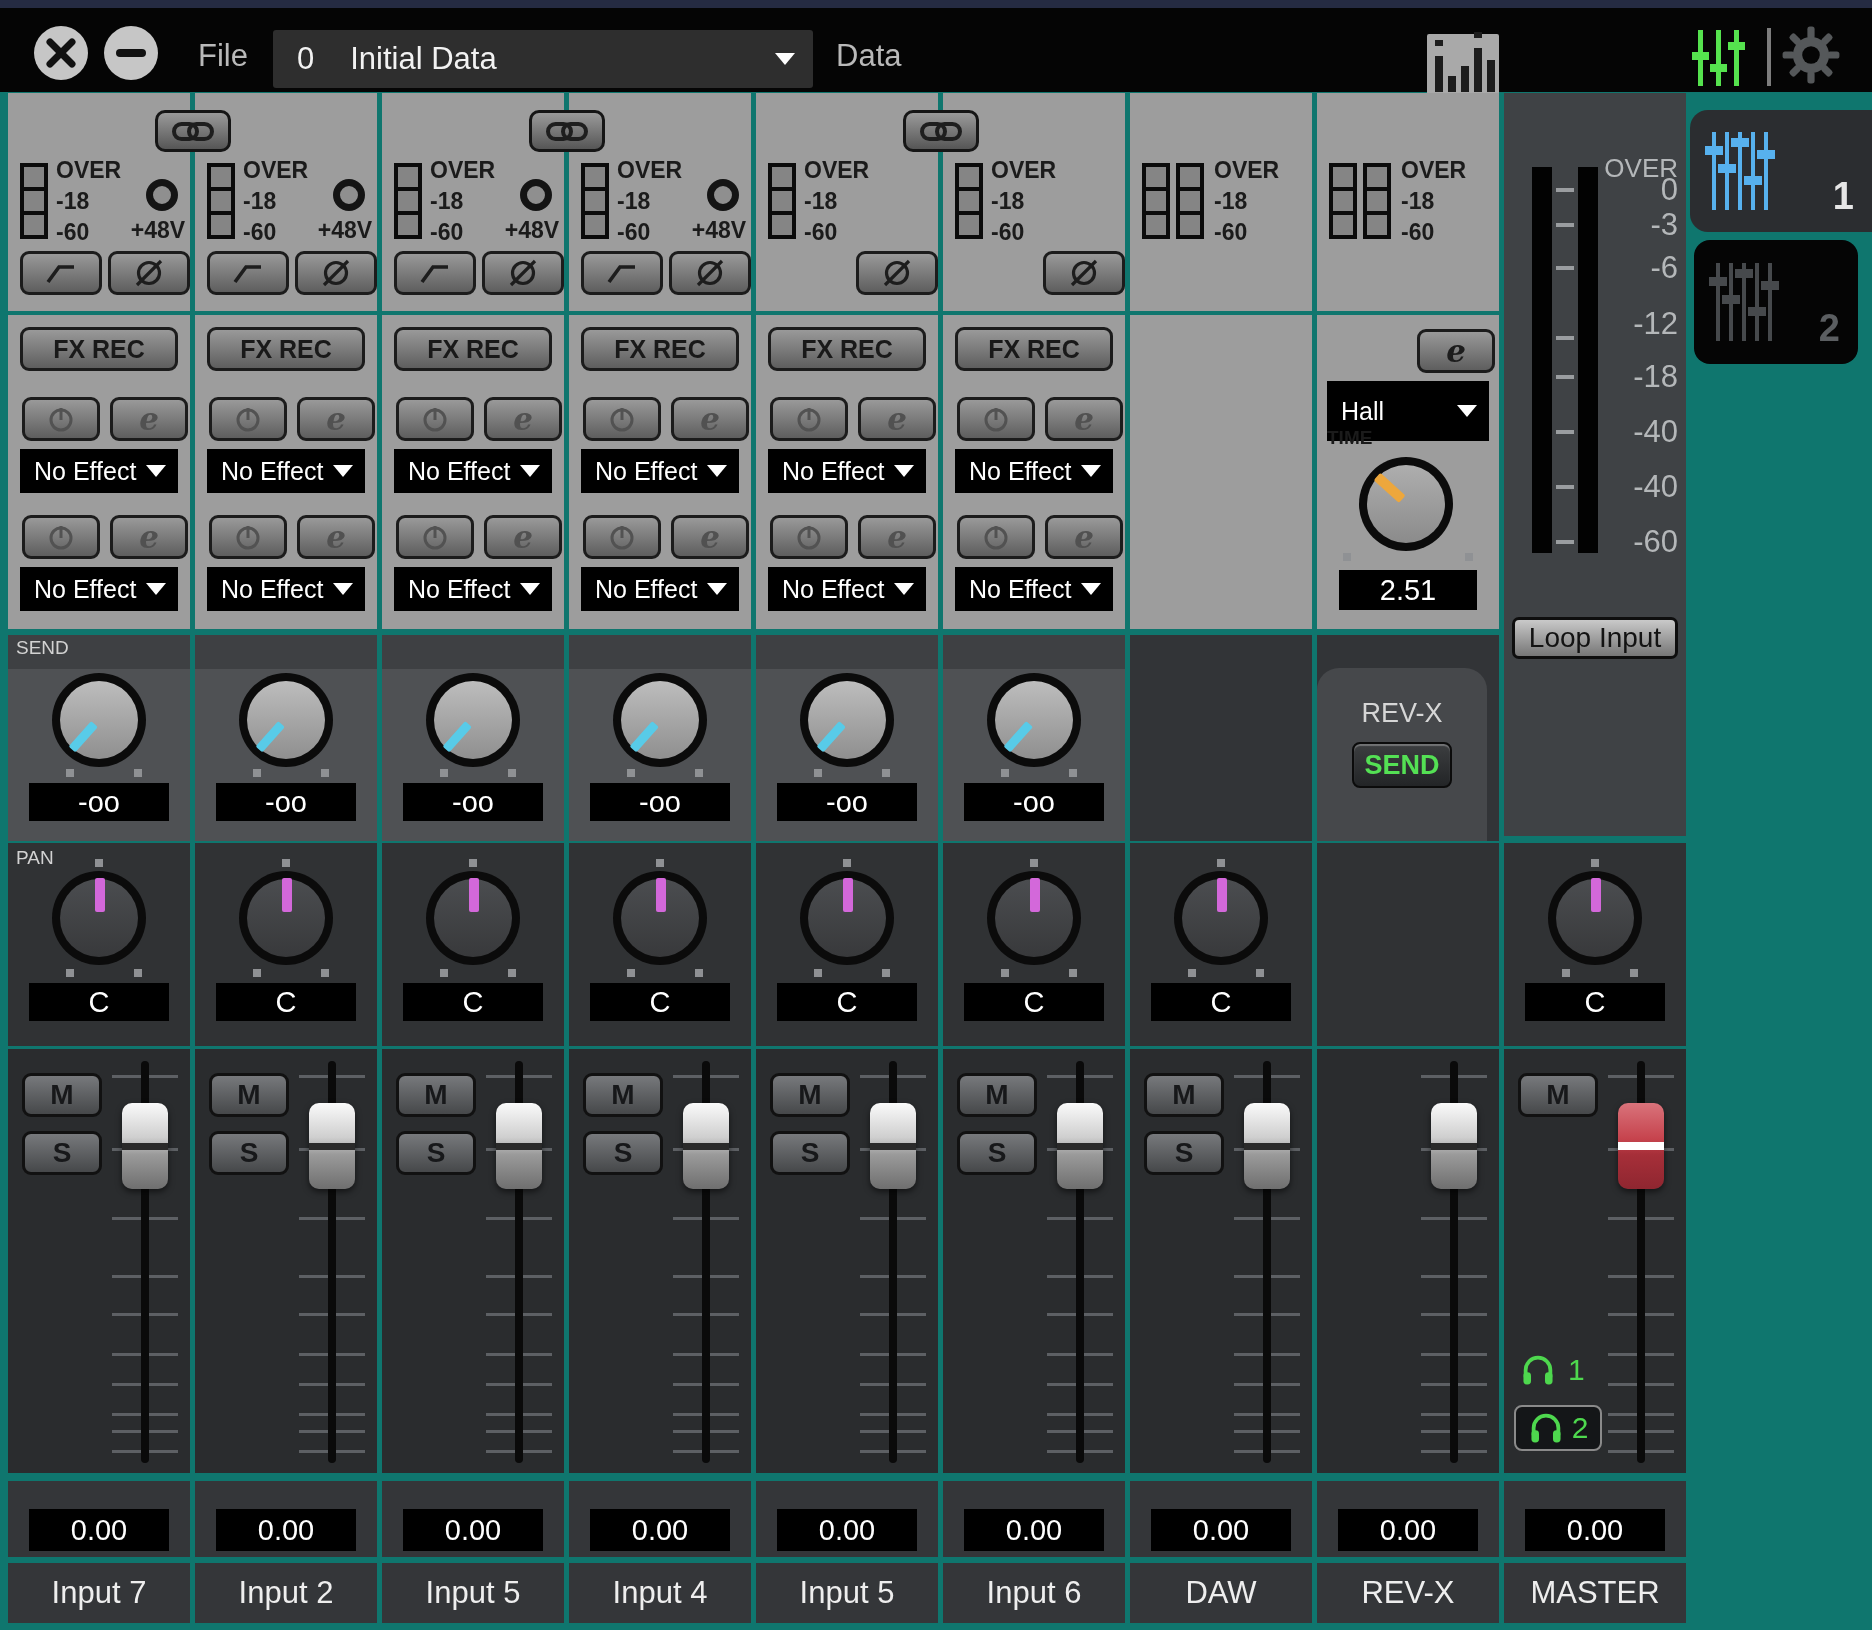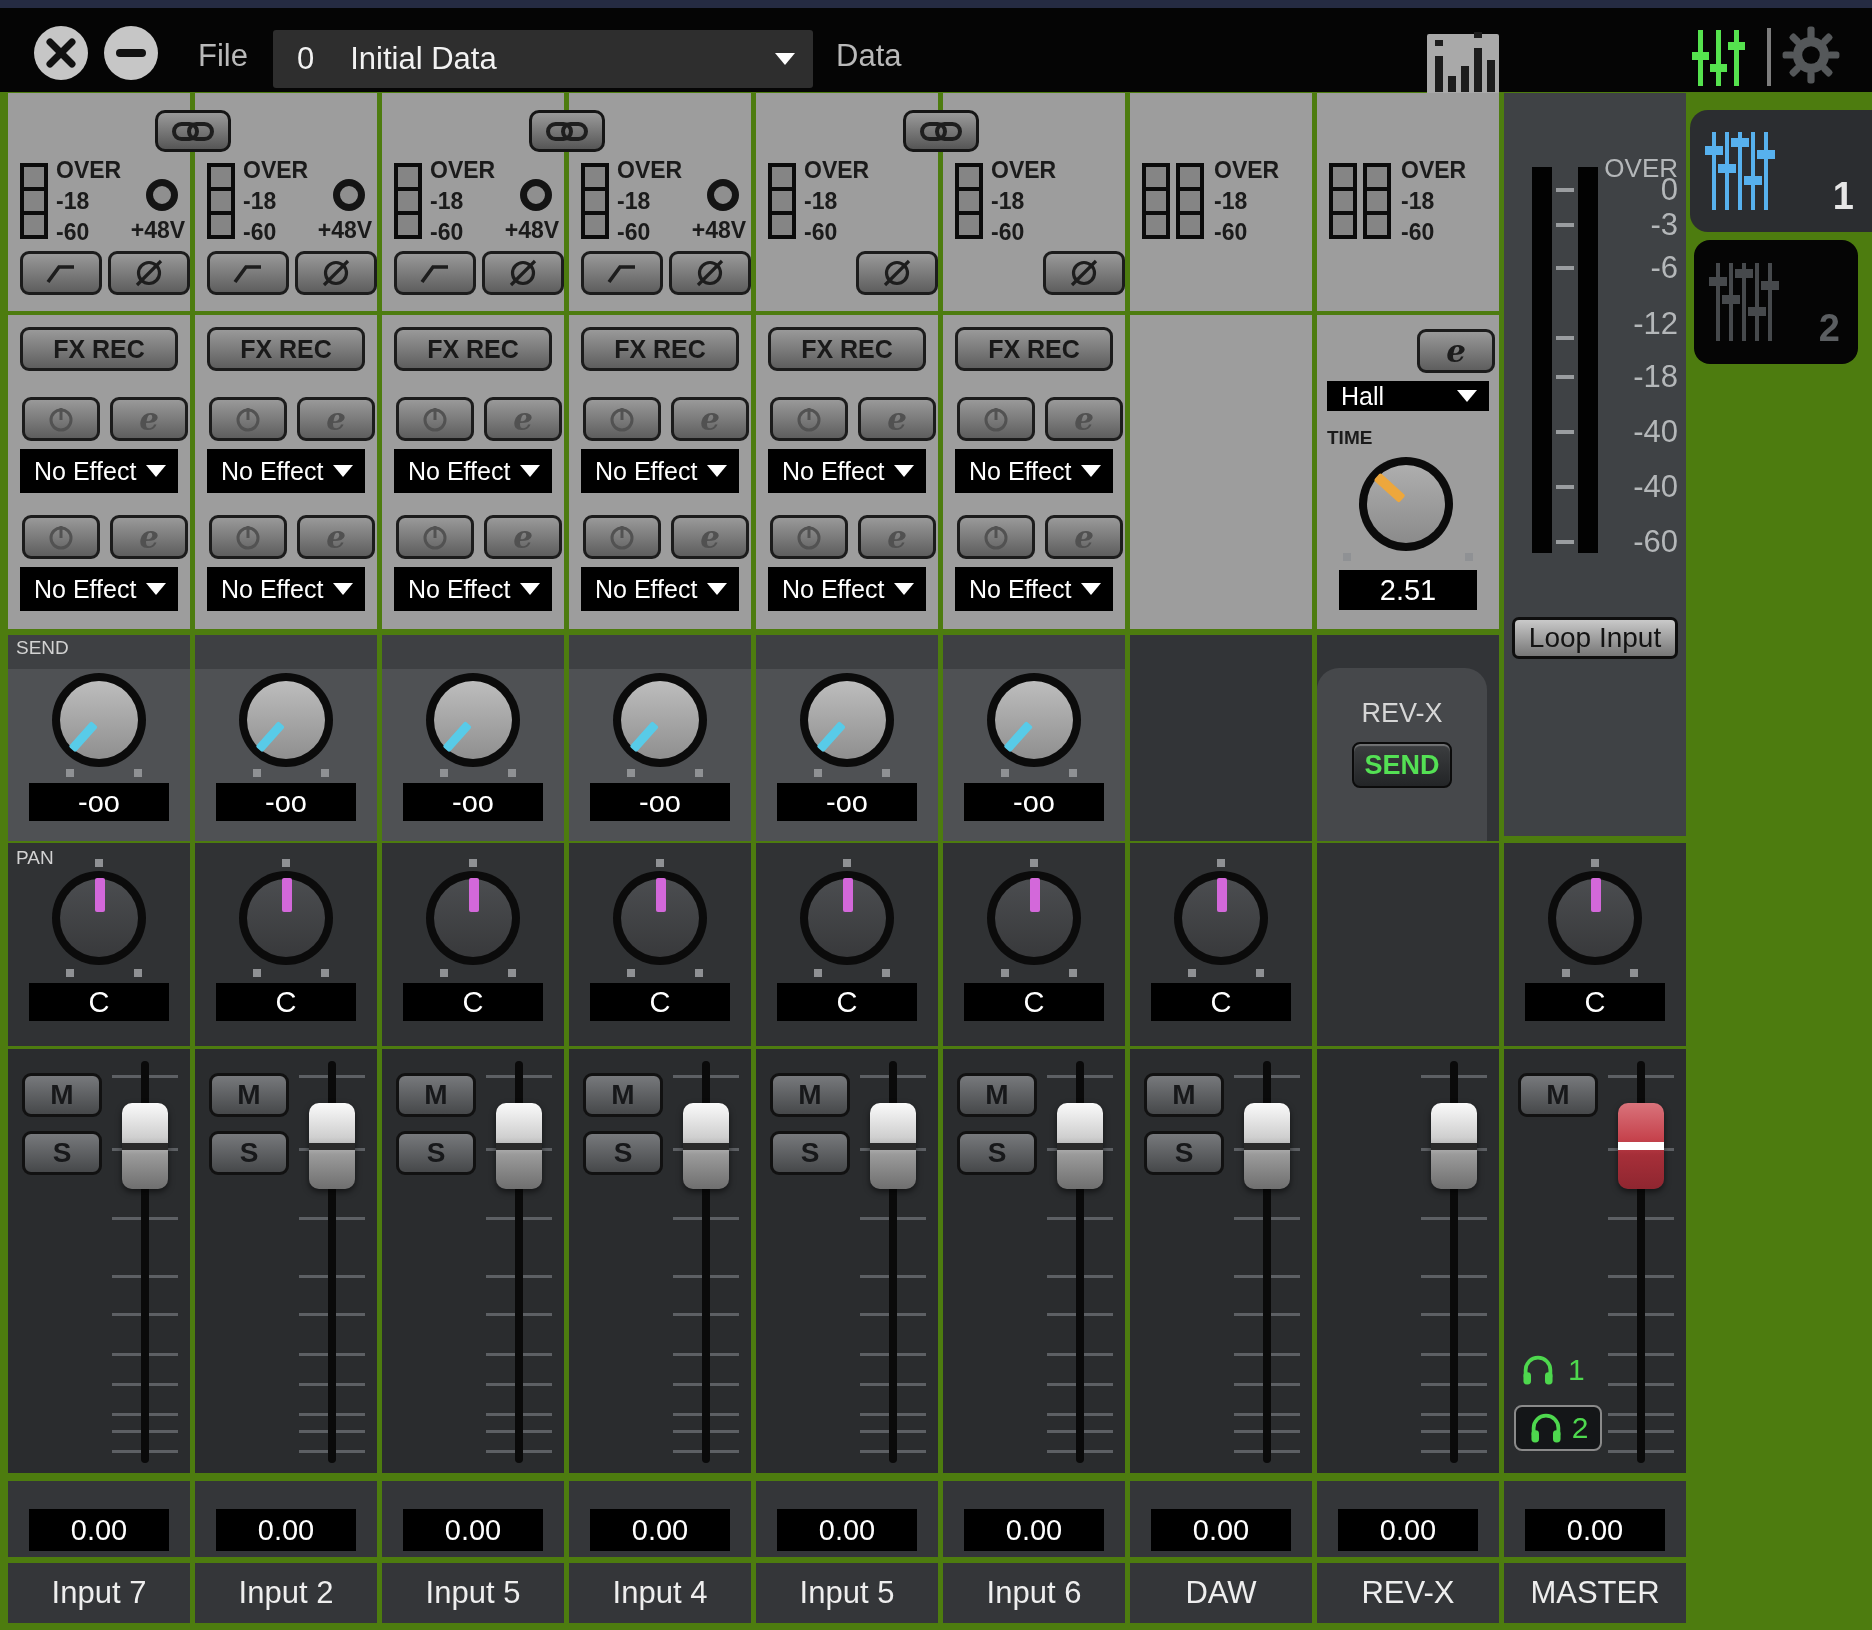--- a/index.html
+++ b/index.html
@@ -1,17 +1,17 @@
 <!DOCTYPE html>
 <html><head>
 <meta charset="utf-8">
 <style>
   html,body{margin:0;padding:0;background:#000;}
   body{font-family:"Liberation Sans", sans-serif; -webkit-font-smoothing:antialiased;}
-  #app{position:relative;width:1872px;height:1630px;background:#4d7c0f;overflow:hidden;}
+  #app{position:relative;width:1872px;height:1630px;background:#0f766e;overflow:hidden;}
   .topstrip{position:absolute;left:0;top:0;width:100%;height:8px;background:#252b42;}
   .topbar{position:absolute;left:0;top:8px;width:100%;height:84px;background:#050505;}
   .circlebtn{position:absolute;top:17px;width:56px;height:56px;cursor:pointer;}
   .filelabel{position:absolute;left:198px;top:30px;font-size:31px;color:#b9b9b9;}
   .preset{position:absolute;left:273px;top:22px;width:540px;height:58px;background:#2e2e2e;border-radius:3px;display:flex;align-items:center;color:#f2f2f2;font-size:31px;cursor:pointer;}
   .pnum{margin-left:24px;}
   .pname{margin-left:36px;}
   .preset .ddarrow{margin-left:auto;margin-right:18px;}
   .storelabel{position:absolute;left:836px;top:30px;font-size:31px;color:#b9b9b9;cursor:pointer;}
   .meterview{position:absolute;left:1427px;top:26px;width:72px;height:66px;background:#a9a9a9;border-radius:2px;cursor:pointer;}
@@ -903,21 +903,21 @@
           <div class="mlabels" style="left: 84px;">
             <div class="mlabel">OVER</div>
             <div class="mlabel">-18</div>
             <div class="mlabel">-60</div>
           </div>
         </div>
         <div class="cell cell-fx">
           <div class="gbtn" style="left: 100px; top: 14px; width: 78px; height: 44px;">
             <span class="eglyph on">e</span>
           </div>
-          <div class="dd" style="left: 10px; top: 66px; width: 162px; height: 30px;">
+          <div class="dd" style="left: 10px; top: 66px; width: 162px; height: 60px;">
             <div class="ddlabel">Hall</div>
             <div class="ddarrow"></div>
           </div>
           <div class="seclabel darktext" style="left: 10px; top: 112px;">TIME</div>
           <div class="knob time-knob" style="left: 42px; top: 142px;">
             <div class="face"></div>
             <div class="ind-wrap" style="transform: rotate(-48deg);">
               <div class="ind"></div>
             </div>
           </div>

